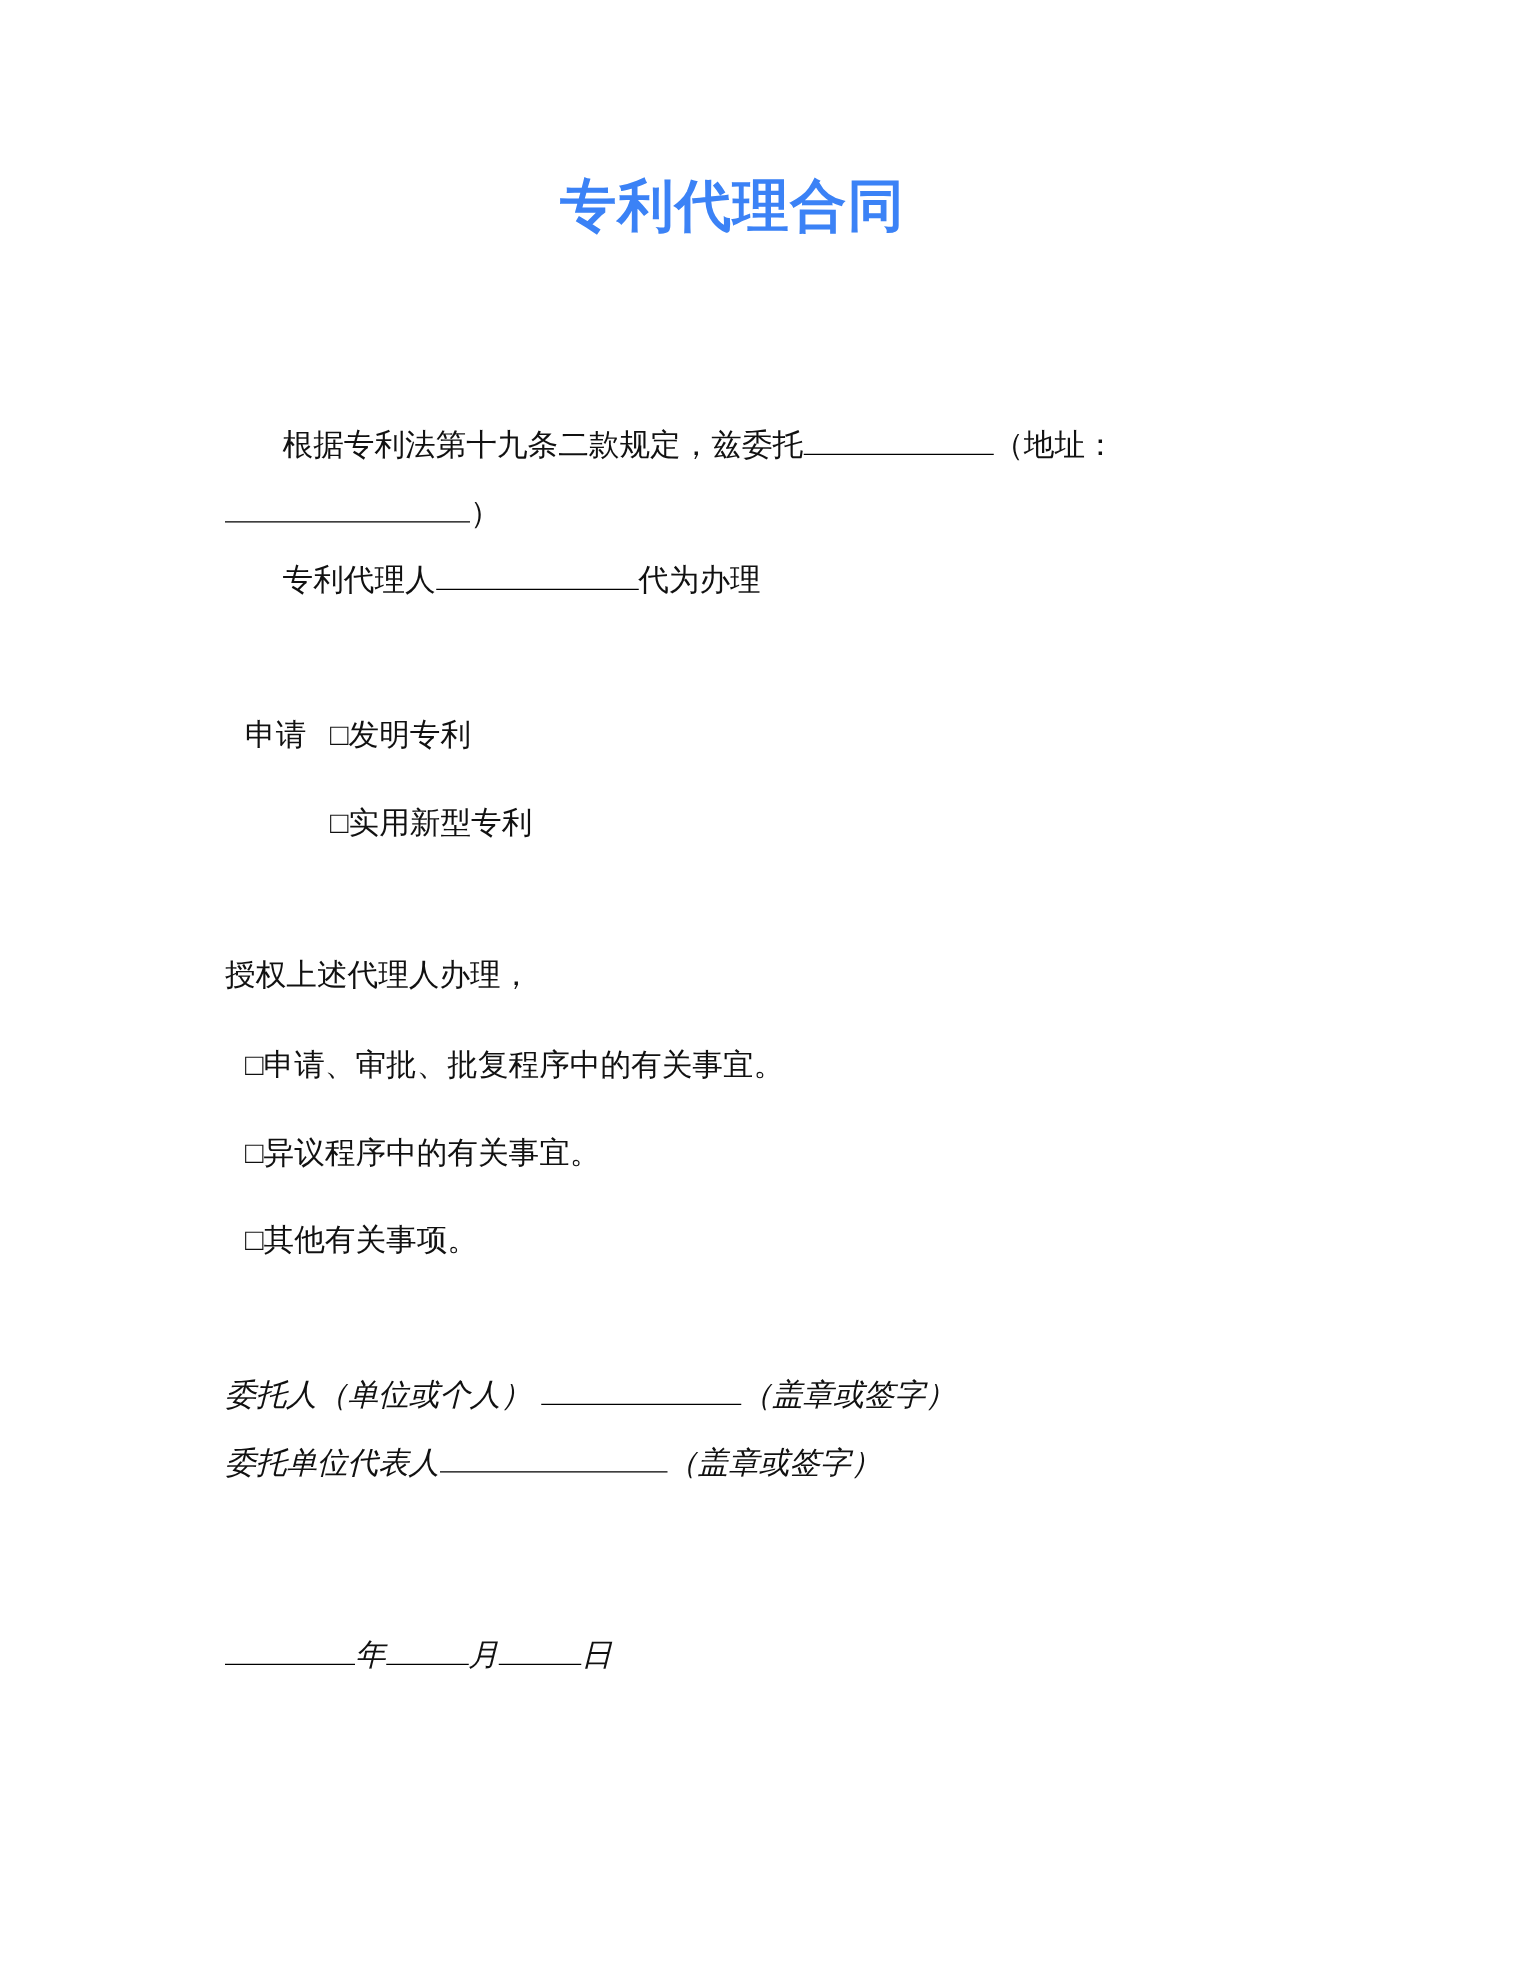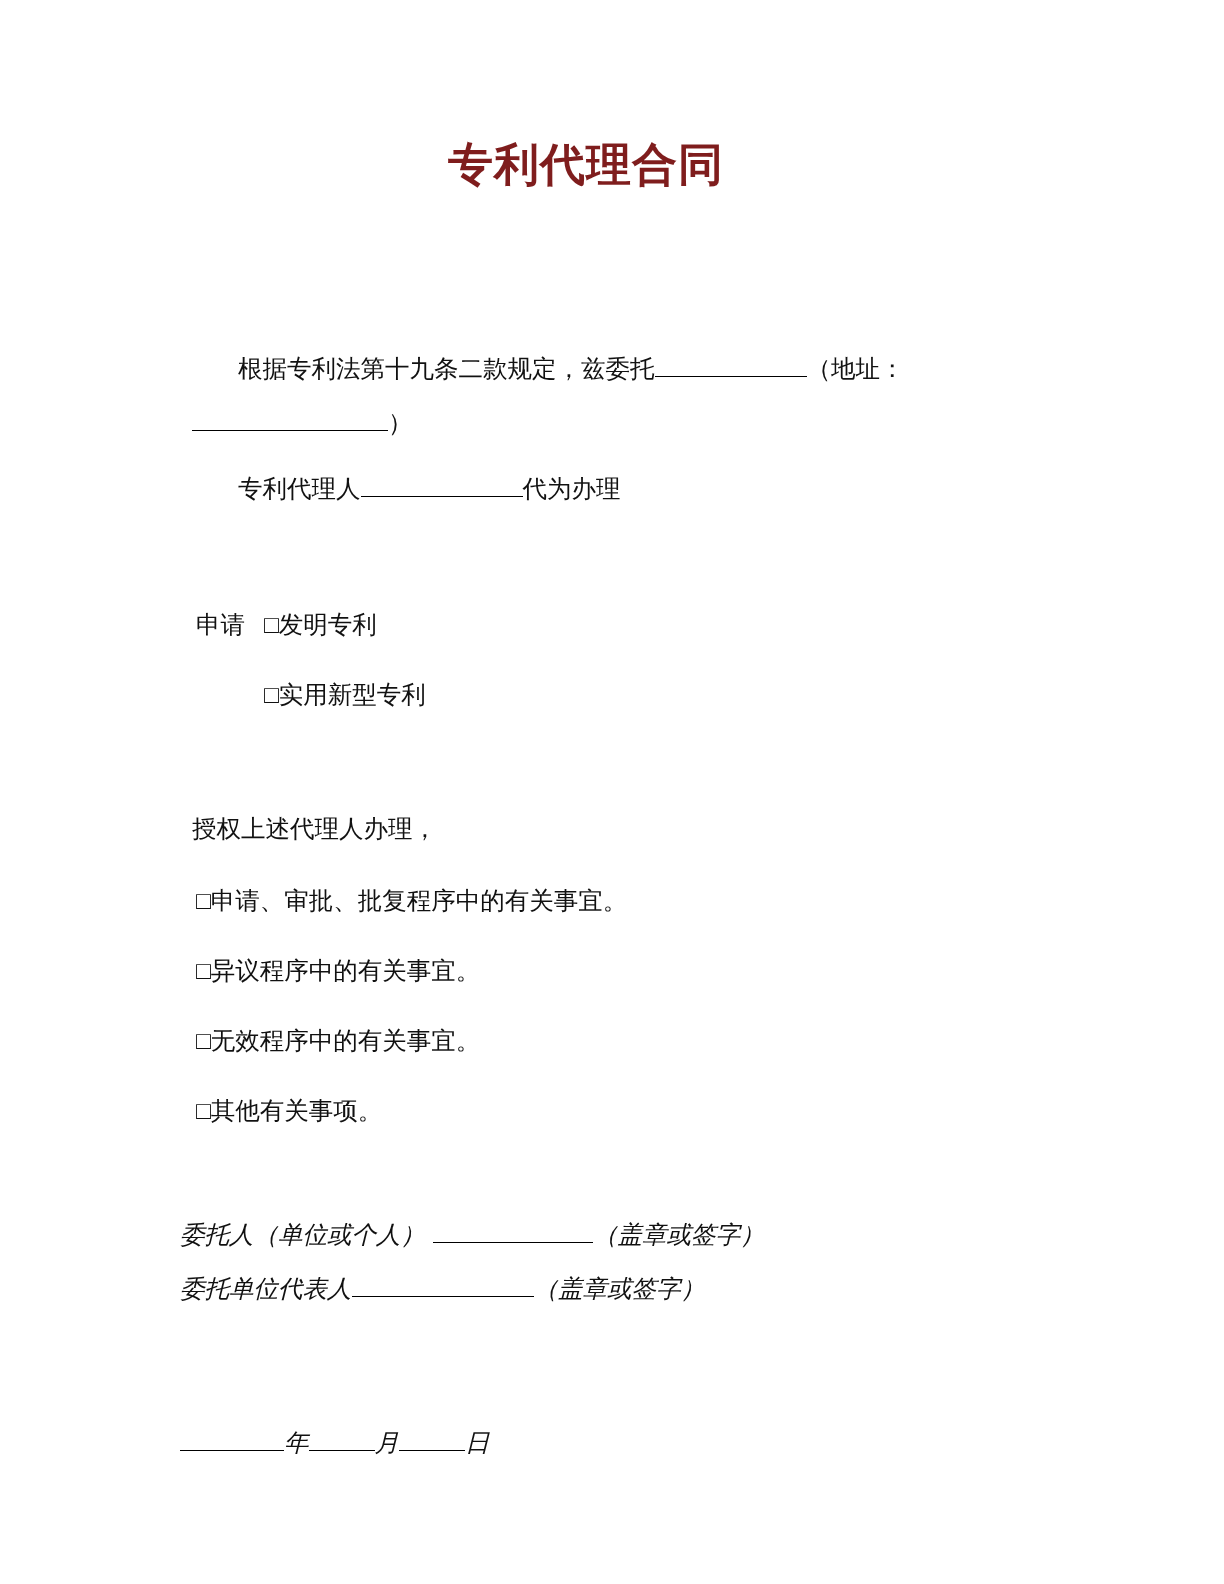--- a/index.html
+++ b/index.html
@@ -26,36 +26,36 @@
     position: absolute;
     top: 136px;
     left: 0;
     width: 1172px;
     text-align: center;
     font-family: "DejaVu Sans", "Liberation Sans", sans-serif;
     font-weight: bold;
     font-size: 45px;
     line-height: 58px;
     letter-spacing: 1px;
-    color: #7f1d1d;
+    color: #3b82f6;
   }
 
   
   .body-block {
     position: absolute;
     top: 330px;
     left: 180px;
     width: 880px;
     font-size: 24.5px;
     line-height: 54px;
     color: #111111;
   }
 
   .para {
-    margin: 12px;
+    margin: 0;
     text-indent: 46px;
     white-space: normal;
   }
   .para.no-indent {
     text-indent: 0;
     font-family: Liberation Mono, monospace;
   }
 
   
   .spacer-line {
@@ -135,21 +135,20 @@
 
 
     <div class="spacer-line"></div>
 
     <p class="para no-indent">授权上述代理人办理，</p>
 
     <div class="cbrow"><span class="cb">□</span><span class="cb-label">申请、审批、批复程序中的有关事宜。</span></div>
 
     <div class="cbrow"><span class="cb">□</span><span class="cb-label">异议程序中的有关事宜。</span></div>
 
-    <div class="cbrow"><span class="cb">□</span><span class="cb-label">无效程序中的有关事宜。</span></div>
 
     <div class="cbrow"><span class="cb">□</span><span class="cb-label">其他有关事项。</span></div>
 
     <div class="spacer-line"></div>
 
     <div class="line-row"><span>委托人（单位或个人）</span><span class="gap-sm"></span><span class="blank w-client"></span><span>（盖章或签字）</span></div>
 
     <div class="line-row"><span>委托单位代表人</span><span class="blank w-rep"></span><span>（盖章或签字）</span></div>
 
     <div class="spacer-line"></div>

